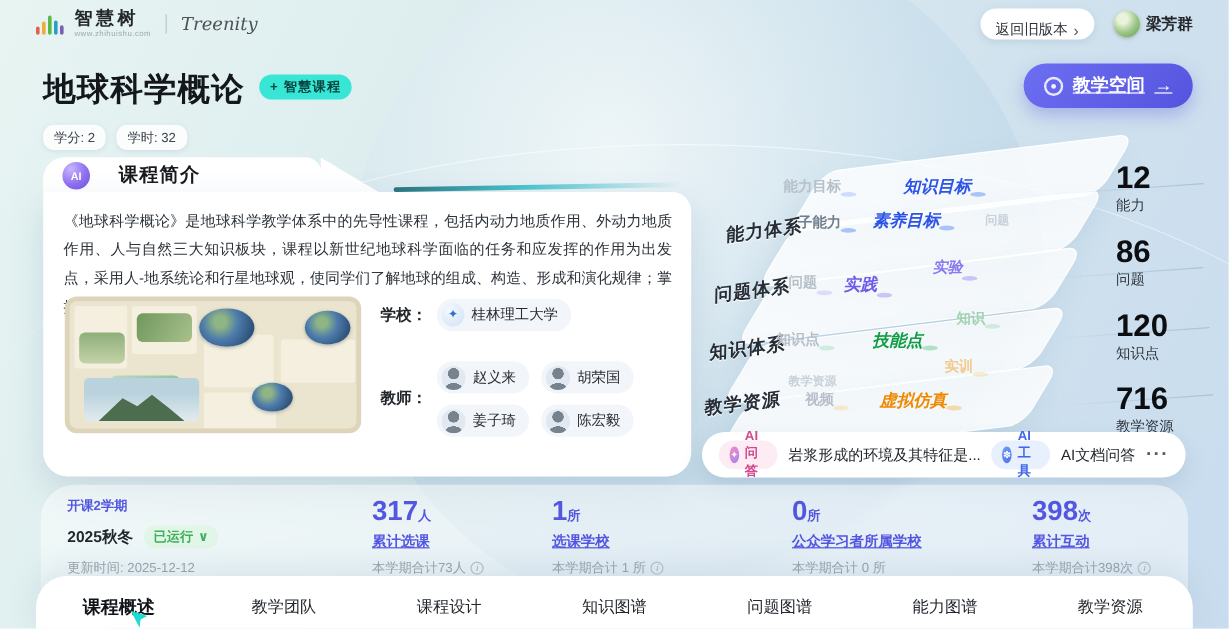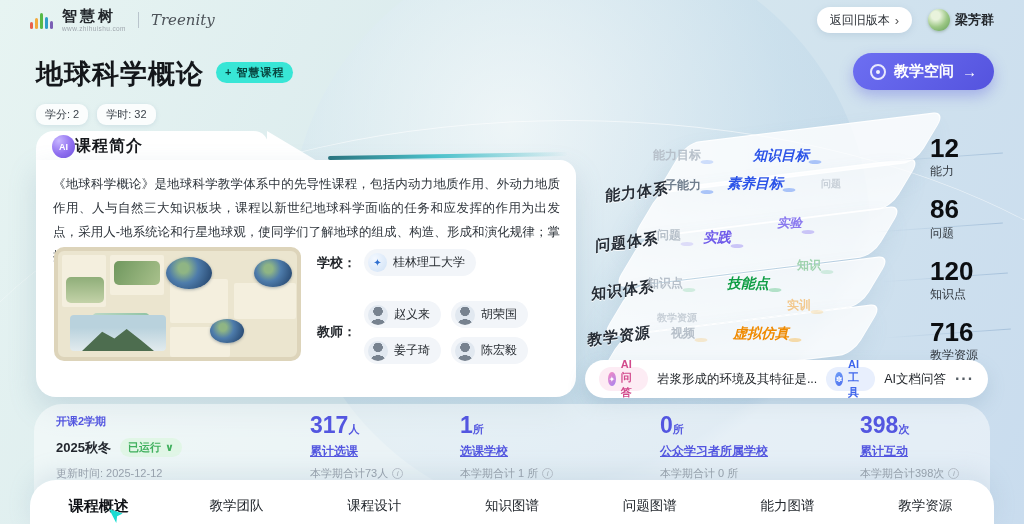--- a/index.html
+++ b/index.html
@@ -22,52 +22,52 @@
   .brand-bars i:nth-child(1){height:7px;background:#e8604c;}
   .brand-bars i:nth-child(2){height:11px;background:#f2a93b;}
   .brand-bars i:nth-child(3){height:16px;background:#57b947;}
   .brand-bars i:nth-child(4){height:12px;background:#2f9ec7;}
   .brand-bars i:nth-child(5){height:8px;background:#7a5fb5;}
   .brand-name{font-size:15px;font-weight:900;color:#23272c;letter-spacing:3px;line-height:1;}
   .brand-sub{font-size:6.5px;color:#a0a7ae;letter-spacing:.4px;margin-top:2px;}
   .brand-divider{width:1px;height:16px;background:#b9c4cc;margin:0 3px;}
   .cobrand{font-family:"DejaVu Serif",serif;font-style:italic;font-size:15px;color:#4c5258;}
   .header-right{display:flex;align-items:center;gap:16px;}
-  .back-pill{display:flex;align-items:center;gap:5px;background:#fff;border-radius:13px;height:26px;
+  .back-pill{display:flex;align-items:flex-end;gap:5px;background:#fff;border-radius:13px;height:26px;
     padding:0 13px;font-size:12px;color:#2c3137;box-shadow:0 2px 6px rgba(130,160,185,.25);cursor:pointer;}
   .back-pill .arr{font-size:13px;color:#555;}
   .user{display:flex;align-items:center;gap:5px;cursor:pointer;}
   .user-avatar{width:22px;height:22px;border-radius:50%;
     background:radial-gradient(circle at 35% 30%,#e9f3dc 20%,#9cc785 55%,#5f9b55);box-shadow:0 1px 3px rgba(90,120,90,.4);}
   .user-name{font-size:13px;font-weight:700;color:#23272c;}
 
   
   .page-title{position:absolute;left:36px;top:56px;font-size:27px;font-weight:900;color:#14171b;letter-spacing:1px;}
   .smart-badge{position:absolute;left:216px;top:62px;background:#38e6d6;color:#074540;font-size:11px;
     font-weight:800;border-radius:11px;padding:3px 9px;letter-spacing:1px;}
   .space-btn{position:absolute;right:30px;top:53px;height:37px;border-radius:19px;display:flex;align-items:center;
     gap:8px;padding:0 17px;color:#fff;font-size:15px;font-weight:800;cursor:pointer;
-    background:linear-gradient(135deg,#6d6ff2,#5453de);box-shadow:0 6px 14px rgba(85,85,222,.35);}
+    background:linear-gradient(135deg,#6d6ff2,#5453de);box-shadow:0 6px 14px rgba(85,85,222,.35);text-decoration:underline;}
   .space-ring{width:16px;height:16px;border-radius:50%;border:2px solid rgba(255,255,255,.85);position:relative;}
   .space-ring::after{content:"";position:absolute;left:4px;top:4px;width:4px;height:4px;border-radius:50%;
     background:rgba(255,255,255,.9);}
   .meta-pills{position:absolute;left:36px;top:104px;display:flex;gap:9px;}
   .meta-pill{background:rgba(255,255,255,.85);border-radius:9px;padding:3px 9px;font-size:11px;color:#3c434b;
     box-shadow:0 1px 4px rgba(140,170,190,.25);}
 
   
   .intro{position:absolute;left:36px;top:131px;width:540px;height:266px;}
   .intro-tab{position:absolute;left:0;top:0;width:232px;height:31px;background:#fff;border-radius:18px 14px 0 0;}
   .intro-slope{position:absolute;left:231px;top:0;width:52px;height:31px;background:#fff;
     clip-path:polygon(0 0,100% 100%,0 100%);}
   .intro-main{position:absolute;left:0;top:29px;width:540px;height:237px;background:#fff;
     border-radius:0 16px 20px 20px;box-shadow:0 12px 28px rgba(105,140,170,.22);}
   .intro-deco{position:absolute;left:292px;top:23px;width:240px;height:4px;border-radius:3px;opacity:.85;
     background:linear-gradient(90deg,#0b5f6b,#2fb9c4 45%,rgba(112,205,212,0));transform:rotate(-1deg);}
-  .intro-head{position:absolute;left:16px;top:4px;display:flex;align-items:center;gap:0;}
+  .intro-head{position:absolute;left:16px;top:4px;display:flex;align-items:center;gap:24px;}
   .ai-badge{width:23px;height:23px;border-radius:50%;display:flex;align-items:center;justify-content:center;
     background:radial-gradient(circle at 30% 25%,#c7b6ff,#8f6ef0 55%,#6b51d8);color:#fff;font-size:9px;font-weight:900;}
   .intro-title{font-size:16px;font-weight:900;color:#17191d;letter-spacing:1px;}
   .intro-desc{position:absolute;left:17px;top:41px;width:507px;font-size:12.5px;line-height:24px;color:#2e343b;
     text-align:justify;}
   
   .collage{position:absolute;left:18px;top:116px;width:247px;height:114px;border-radius:10px;overflow:hidden;
     background:#ebe5cf;border:4px solid #ddd4ba;}
   .collage .paper{position:absolute;background:#f4efde;border-radius:2px;}
   .collage .blob{position:absolute;border-radius:5px;}

